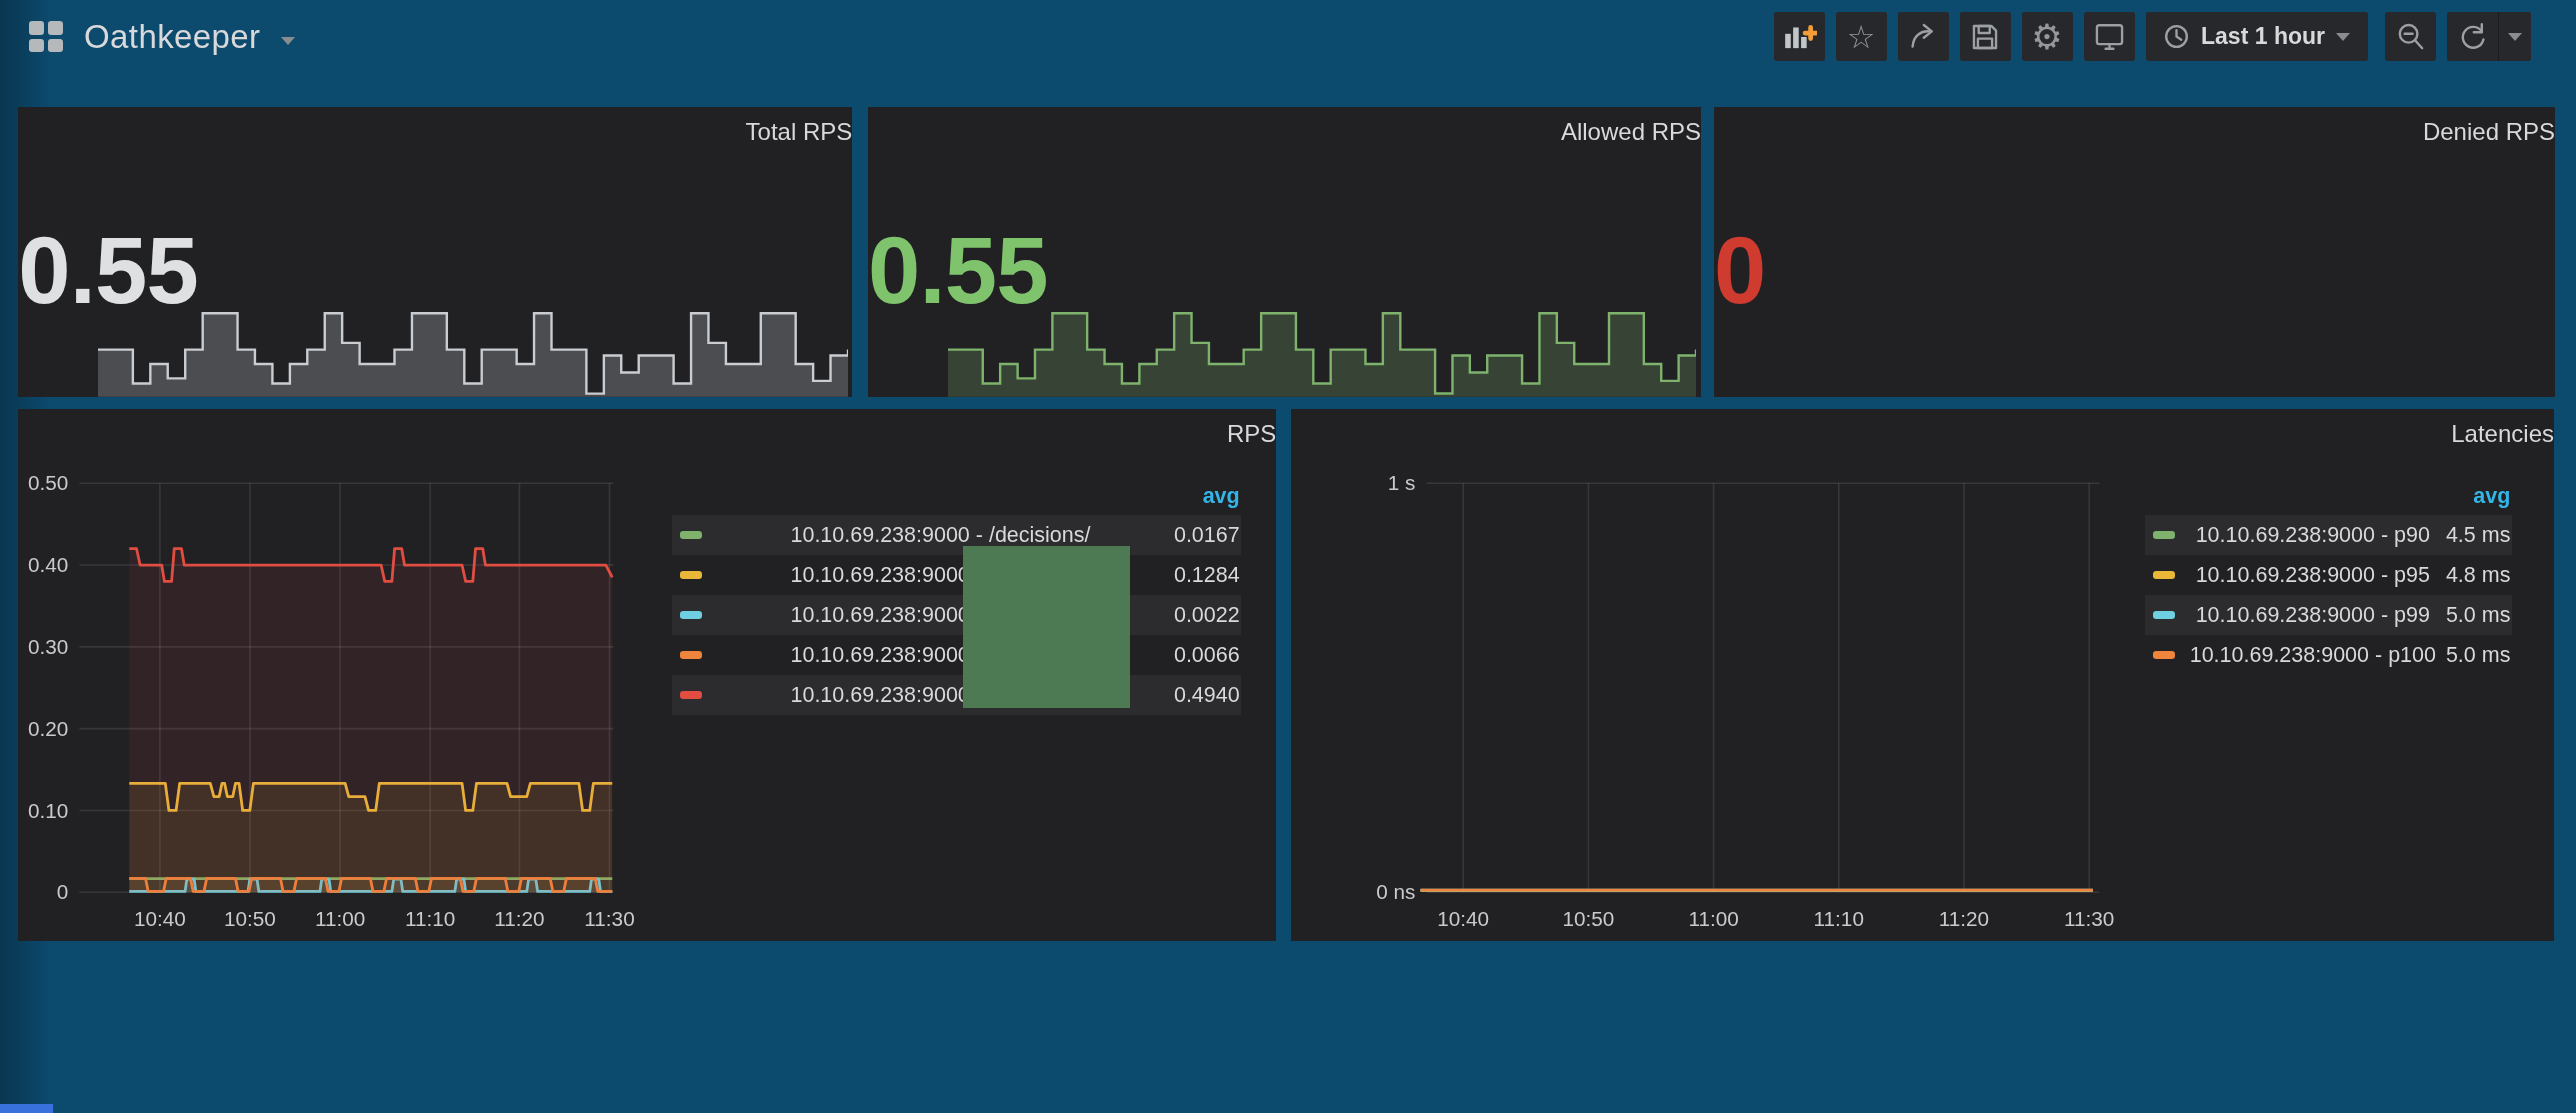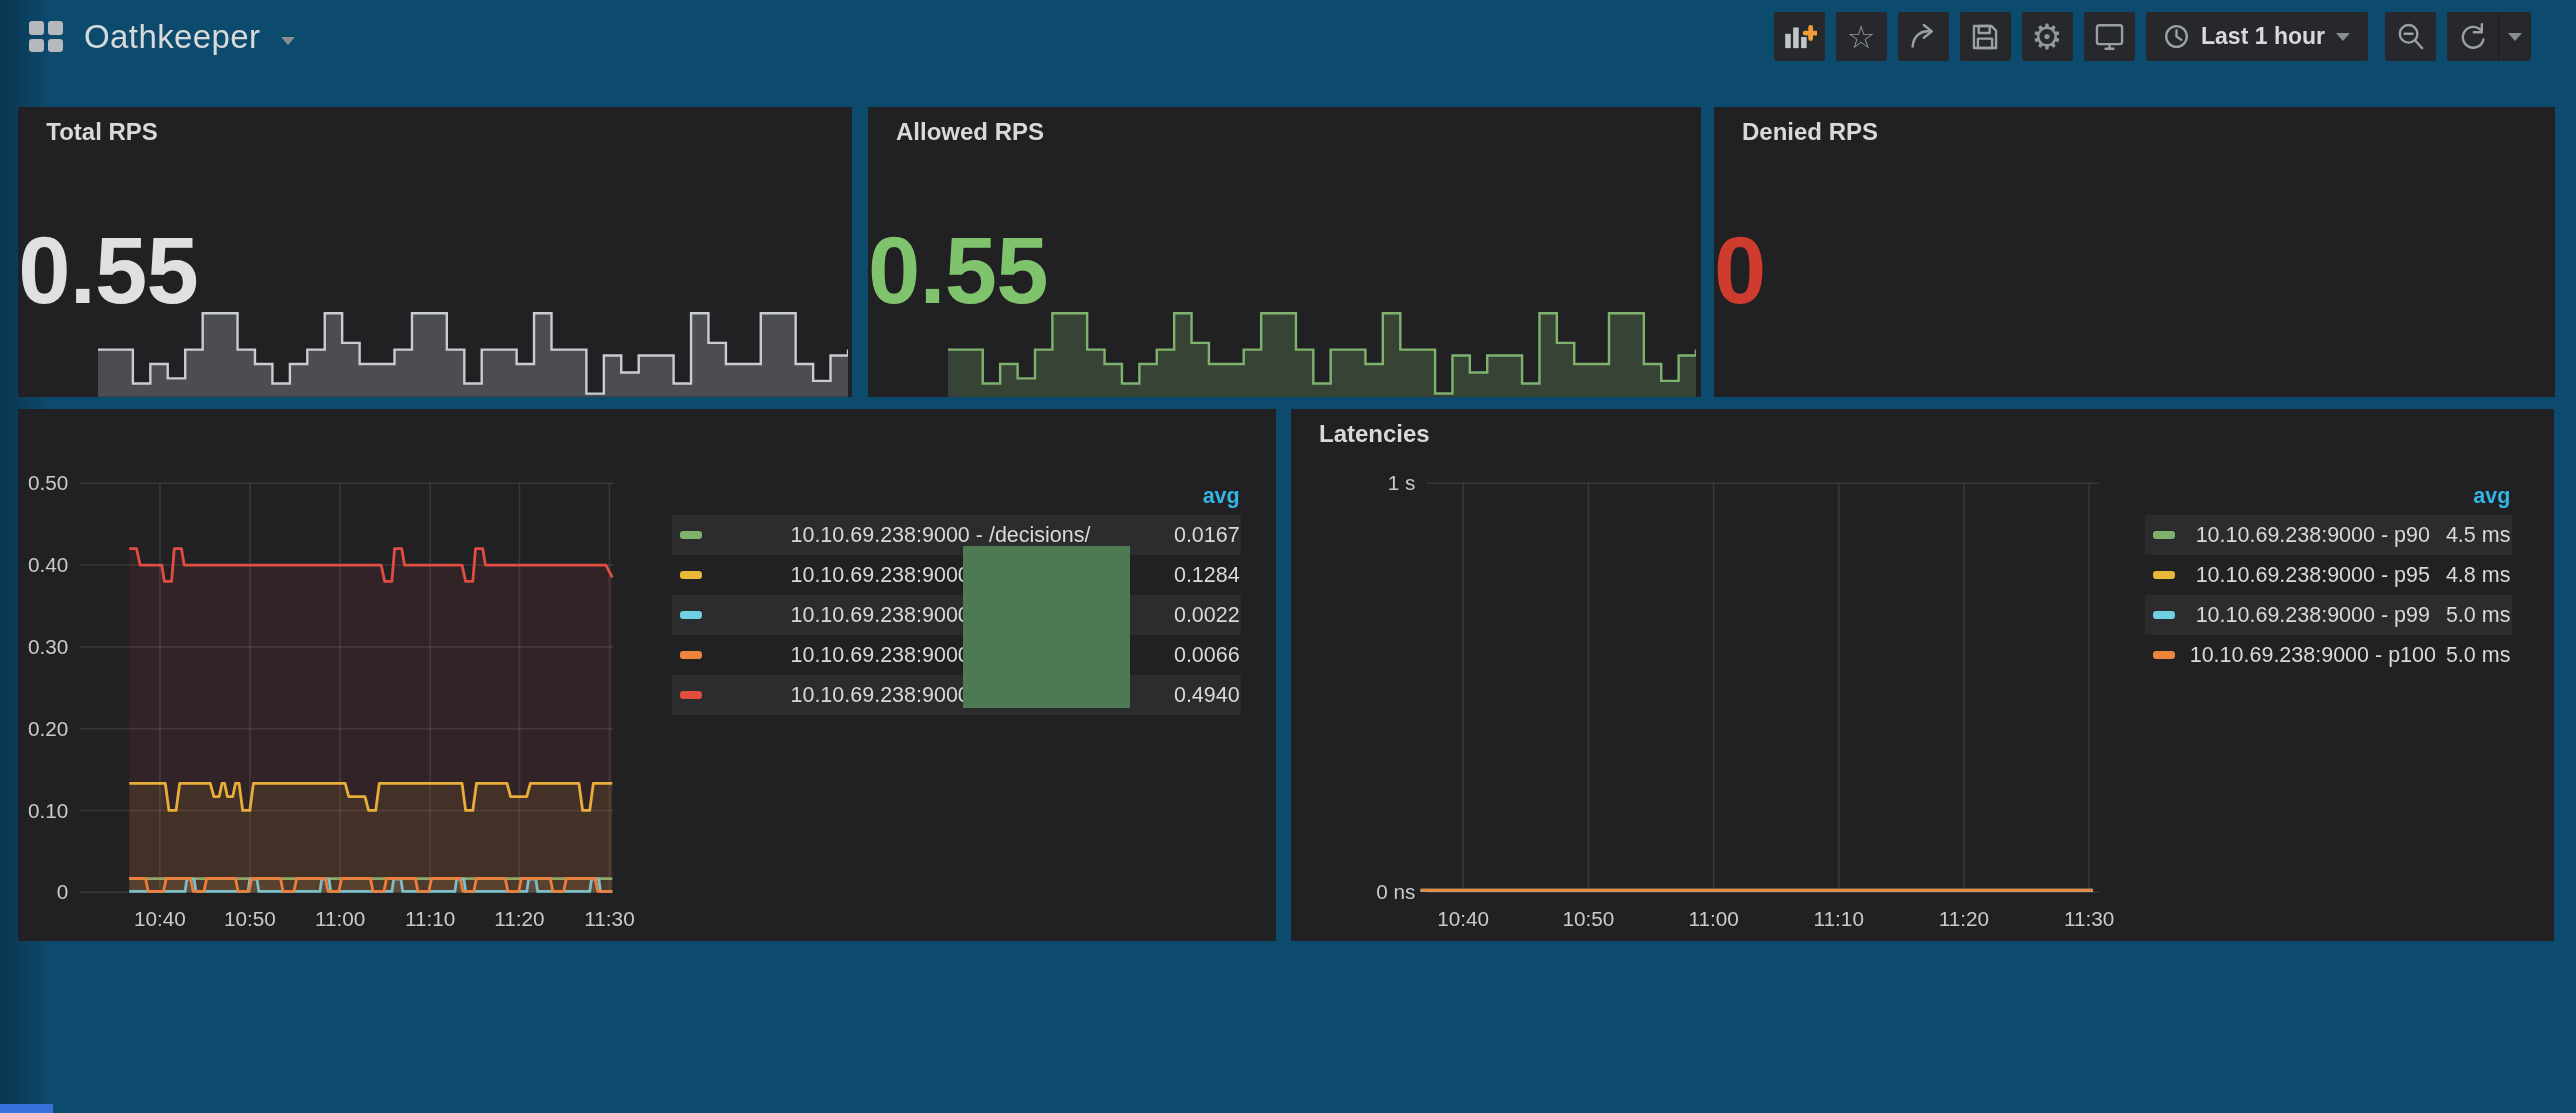--- a/index.html
+++ b/index.html
@@ -26,21 +26,21 @@
   .split .tb-btn:first-child{border-top-right-radius:0;border-bottom-right-radius:0;}
   .split .tb-btn:last-child{border-top-left-radius:0;border-bottom-left-radius:0;min-width:33px;border-left:1.6px solid #1b1c1e;}
 
   
   .panel{position:absolute;background:#212124;z-index:1;}
   #p1{left:18.3px;top:107px;width:834px;height:290px;}
   #p2{left:868px;top:107px;width:833px;height:290px;}
   #p3{left:1714px;top:107px;width:841px;height:290px;}
   #p4{left:18.3px;top:409px;width:1258px;height:532px;}
   #p5{left:1291px;top:409px;width:1263px;height:532px;}
-  .panel-title{position:absolute;top:11px;left:0;right:0;text-align:left;font-size:24px;font-weight:700;color:#d8d9da;z-index:2;padding-left:28px;}
+  .panel-title{position:absolute;top:11px;left:0;right:0;text-align:right;font-size:24px;font-weight:400;color:#d8d9da;z-index:2;padding-left:28px;}
   .stat-value{position:absolute;top:117px;left:0;right:0;text-align:left;font-size:94px;font-weight:700;line-height:1;letter-spacing:-0.8px;}
   .spark{position:absolute;left:80px;right:4.8px;bottom:0;height:93px;}
   .plot-svg{position:absolute;left:0;top:0;}
 
   
   .legend{position:absolute;font-size:21.5px;z-index:3;}
   #legend-rps{left:654px;top:68px;width:569px;}
   #legend-lat{left:854px;top:68px;width:367px;}
   .legend-head{height:38px;line-height:38px;text-align:right;color:#33b5e5;font-weight:700;padding-right:1.6px;}
   .legend-row{height:40px;display:flex;align-items:center;padding:0 1.6px;box-sizing:border-box;}
@@ -153,20 +153,21 @@
         </svg></div>
   </section>
 
   <section class="panel" id="p3">
     <div class="panel-title">Denied RPS</div>
     <div class="stat-value" style="color: rgb(208, 59, 48);">0</div>
     <div class="spark"></div>
   </section>
 
   <section class="panel" id="p4">
+    <div class="panel-title">RPS</div>
     <div></div>
     <div class="legend" id="legend-rps">
         <div class="legend-head">avg</div>
         <div class="legend-row even">
           <span class="swatch" style="background: rgb(126, 178, 109);"></span>
           <span class="l-name">10.10.69.238:9000 - /decisions/</span>
           <span class="l-val">0.0167</span>
         </div>
         <div class="legend-row">
           <span class="swatch" style="background: rgb(234, 184, 57);"></span>

